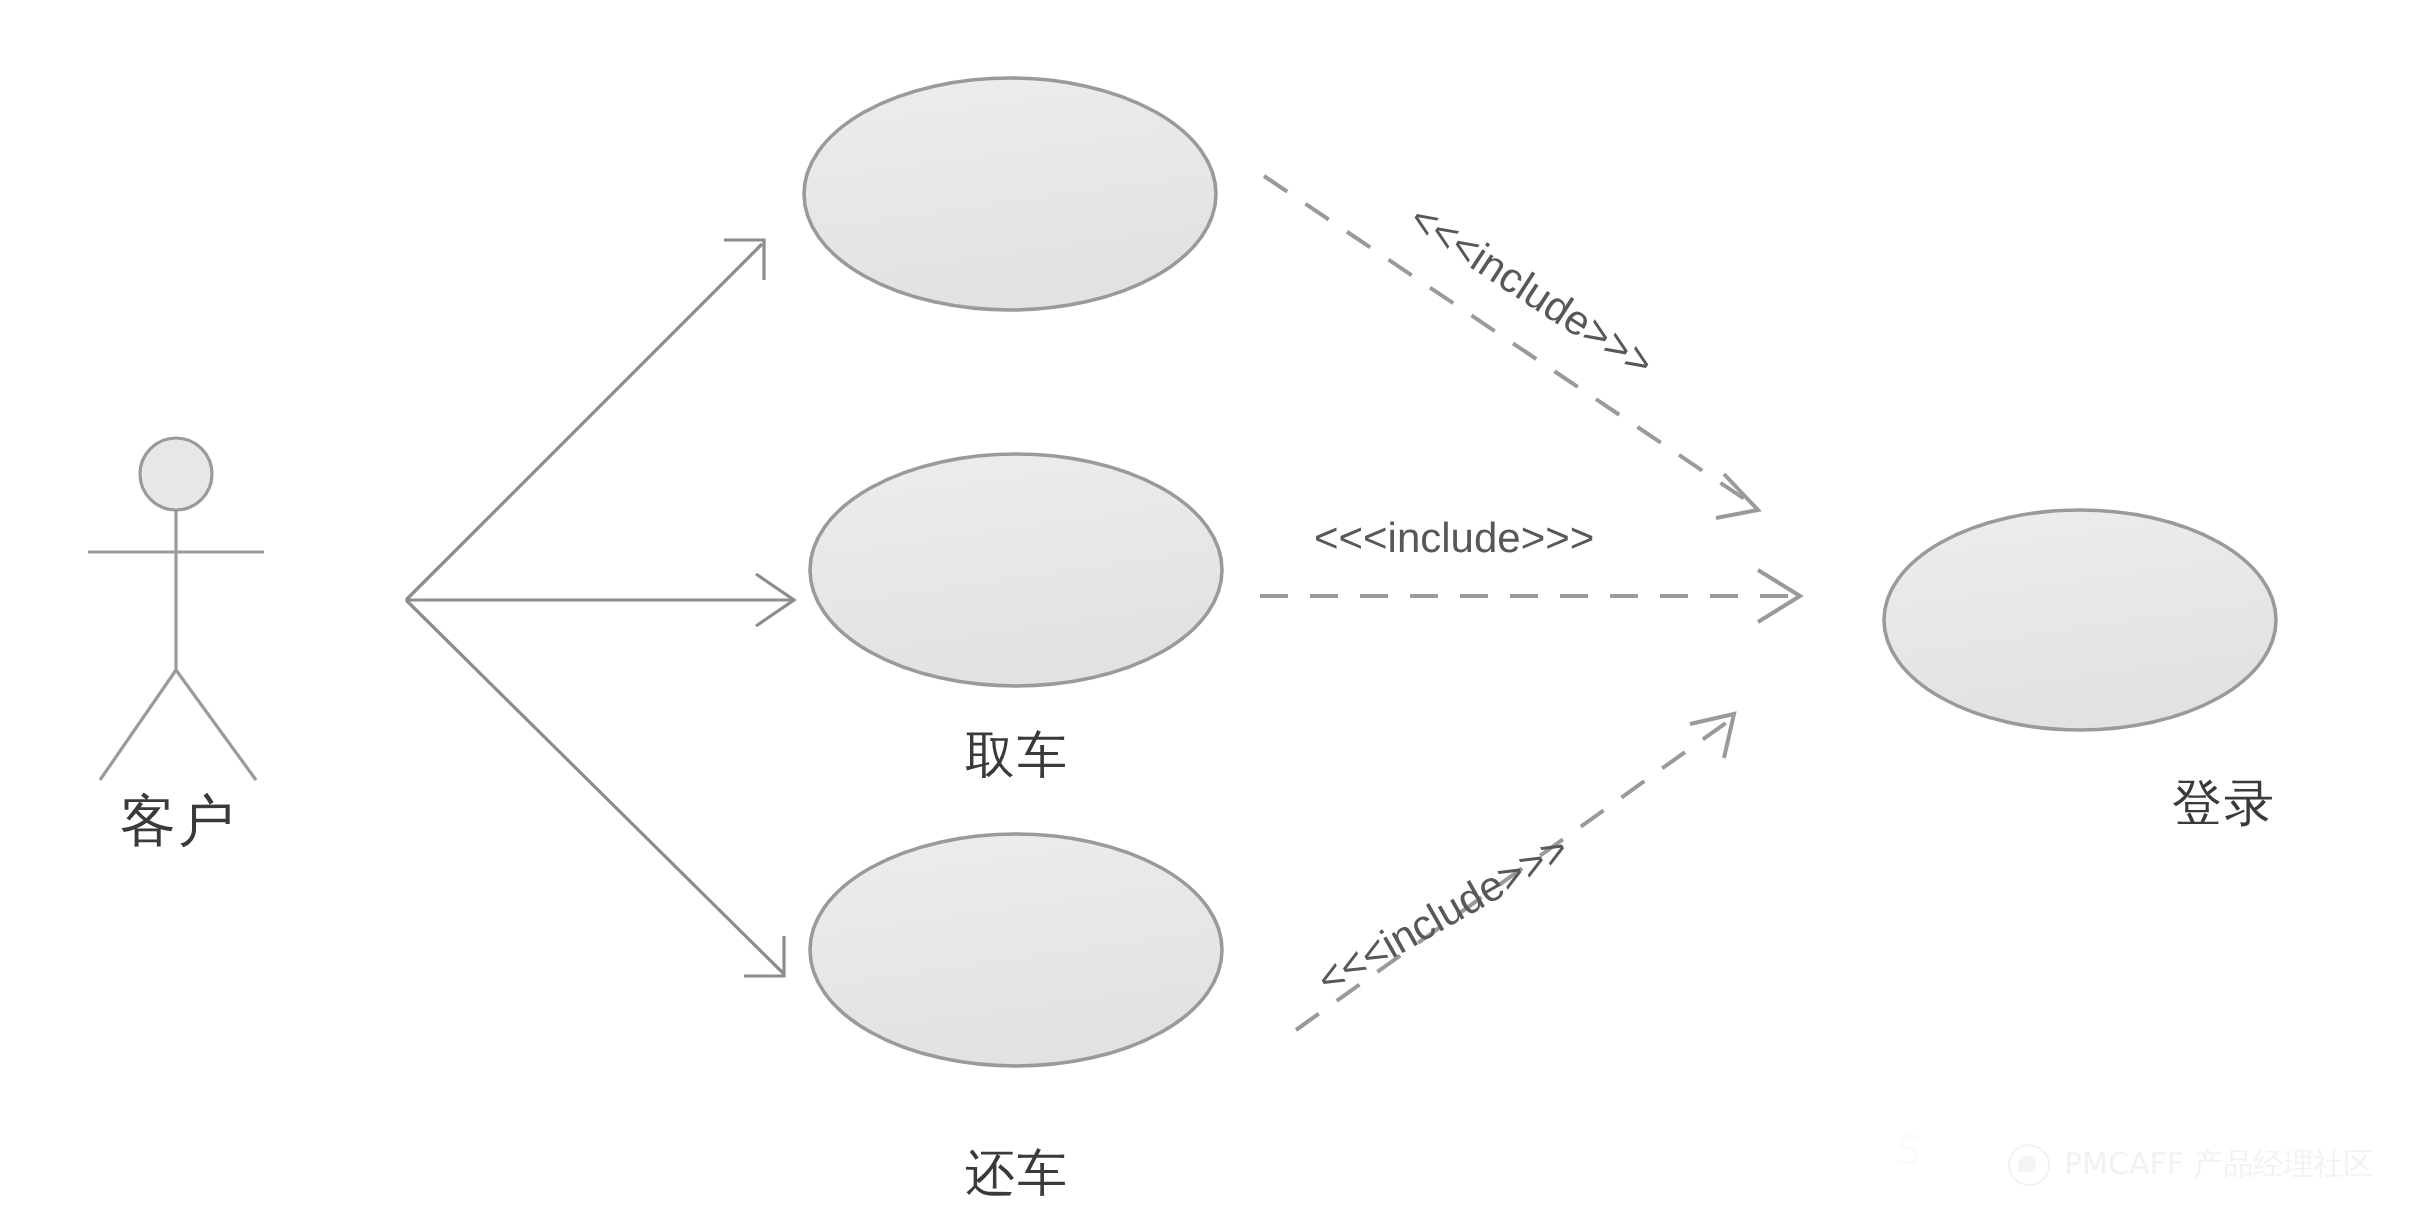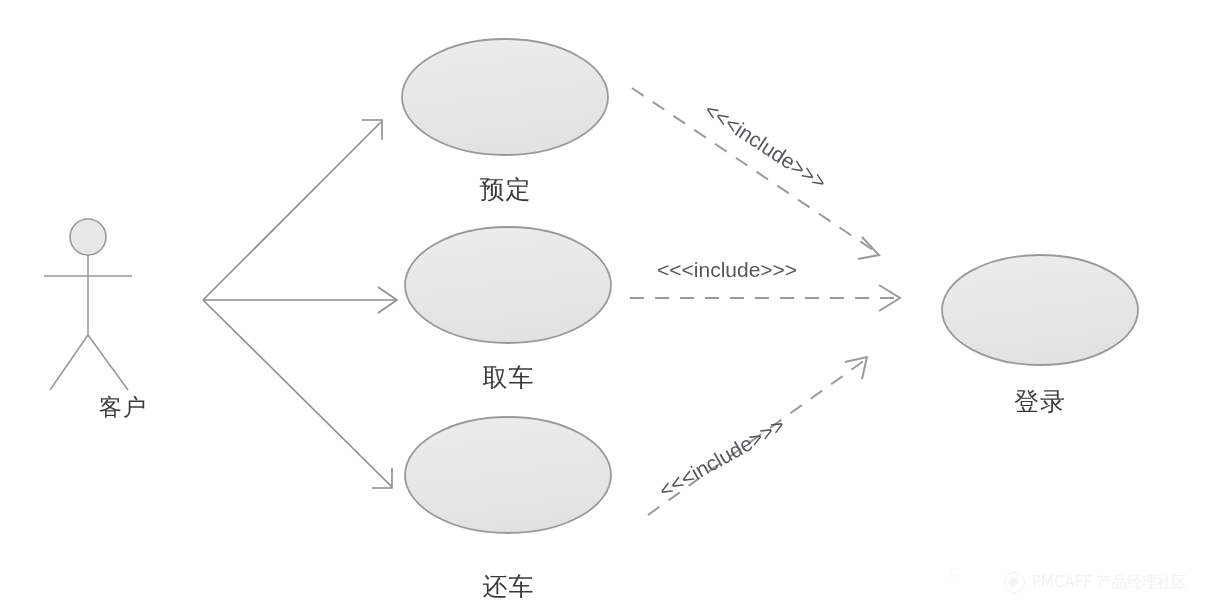--- a/index.html
+++ b/index.html
@@ -29,27 +29,26 @@
     position: absolute;
     font-size: 25px;
     color: #3a3a3a;
     letter-spacing: 1px;
     white-space: nowrap;
     text-align: center;
     font-family: "DejaVu Sans", "Liberation Sans", sans-serif;
   }
   .actor-label {
     position: absolute;
-    font-size: 23px;
+    font-size: 28px;
     color: #3a3a3a;
     letter-spacing: 1px;
     white-space: nowrap;
     text-align: center;
     font-family: Liberation Sans, sans-serif;
-    margin-left: 34px;
   }
   .stereotype {
     position: absolute;
     font-size: 21px;
     color: #55595c;
     white-space: nowrap;
     font-family: "Liberation Sans", "DejaVu Sans", sans-serif;
   }
   #stereo-top {
     left: 713px;
@@ -155,27 +154,26 @@
     </g>
 
     <ellipse cx="505" cy="97" rx="103" ry="58" fill="url(#ellipseGrad)" stroke="#9a9a9a" stroke-width="1.8"></ellipse>
     <ellipse cx="508" cy="285" rx="103" ry="58" fill="url(#ellipseGrad)" stroke="#9a9a9a" stroke-width="1.8"></ellipse>
     <ellipse cx="508" cy="475" rx="103" ry="58" fill="url(#ellipseGrad)" stroke="#9a9a9a" stroke-width="1.8"></ellipse>
     <ellipse cx="1040" cy="310" rx="98" ry="55" fill="url(#ellipseGrad)" stroke="#9a9a9a" stroke-width="1.8"></ellipse>
   </svg>
 
   <div class="actor-label" style="left:0; top:392px; width:178px;">客户</div>
 
-  <div class="uc-label" style="left:403px; top:173px; width:205px;">预定</div>
 
   <div class="uc-label" style="left:406px; top:361px; width:205px;">取车</div>
 
   <div class="uc-label" style="left:406px; top:570px; width:205px;">还车</div>
 
-  <div class="uc-label" style="left:942px; top:385px; width:196px;">登录</div>
+  <div class="uc-label" style="left:942px; top:385px; width:196px;text-align:right;">登录</div>
 
   <div class="stereotype" id="stereo-top">&lt;&lt;&lt;include&gt;&gt;&gt;</div>
 
   <div class="stereotype" id="stereo-mid">&lt;&lt;&lt;include&gt;&gt;&gt;</div>
 
   <div class="stereotype" id="stereo-bot">&lt;&lt;&lt;include&gt;&gt;&gt;</div>
 
   <div id="watermark-ghost">S</div>
 
   <div id="watermark">

